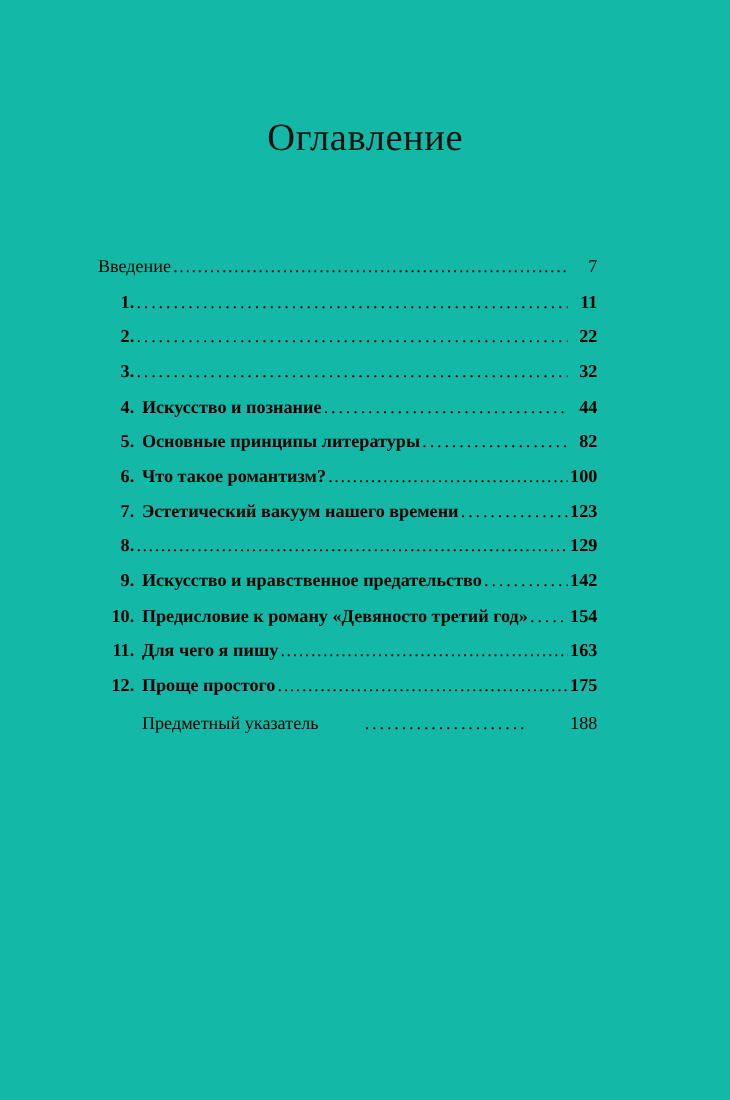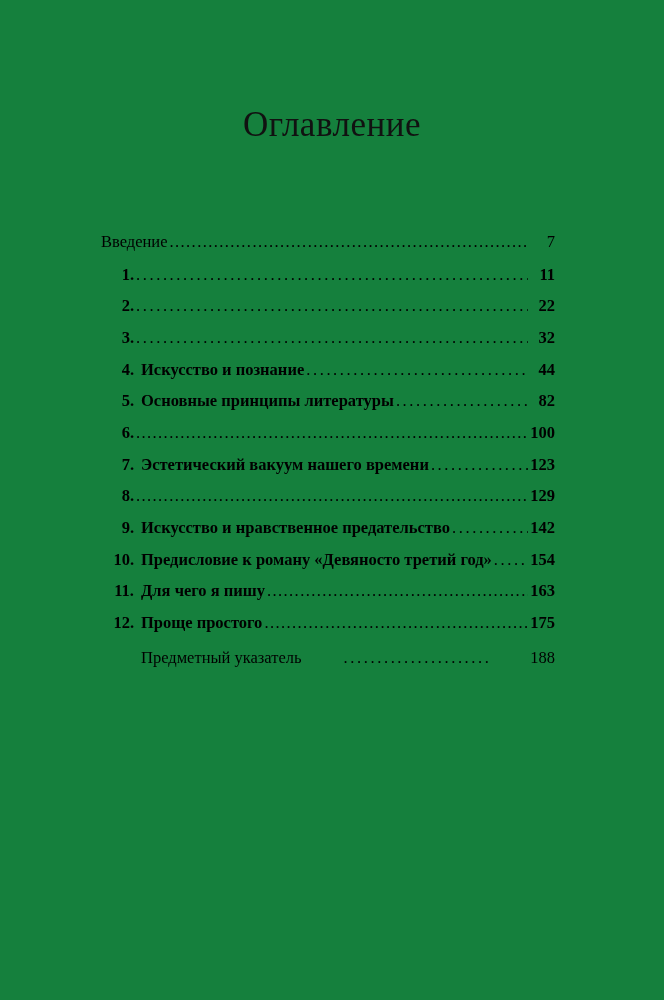--- a/index.html
+++ b/index.html
@@ -11,38 +11,38 @@
     width: 664px;
     height: 1000px;
     font-family: "Liberation Serif", serif;
     color: #000000;
     overflow: hidden;
   }
   .page {
     position: relative;
     width: 664px;
     height: 1000px;
-    background: #15803d;
+    background: #14b8a6;
   }
   .toc-title {
     text-align: center;
     font-family: "Liberation Serif", serif;
     font-weight: normal;
     font-size: 35px;
     letter-spacing: 0.5px;
     margin: 0;
     padding-top: 105px;
     color: #111111;
   }
   .toc-list {
     margin: 0;
     padding: 0;
     list-style: none;
     position: absolute;
-    left: 100px;
+    left: 88px;
     top: 234px;
     width: 455px;
   }
   .toc-row {
     display: flex;
     align-items: baseline;
     font-size: 16.5px;
     line-height: 1;
     margin-bottom: 15.2px;
     white-space: nowrap;
@@ -132,20 +132,21 @@
         <span class="page-num">44</span>
       </li>
       <li class="toc-row chapter">
         <span class="num">5.</span>
         <span class="label">Основные принципы литературы</span>
         <span class="dots">........................................................................................................................</span>
         <span class="page-num">82</span>
       </li>
       <li class="toc-row chapter">
         <span class="num">6.</span>
+        <span class="label">Что такое романтизм?</span>
         <span class="dots tight">........................................................................................................................</span>
         <span class="page-num">100</span>
       </li>
       <li class="toc-row chapter">
         <span class="num">7.</span>
         <span class="label">Эстетический вакуум нашего времени</span>
         <span class="dots">........................................................................................................................</span>
         <span class="page-num">123</span>
       </li>
       <li class="toc-row chapter">

